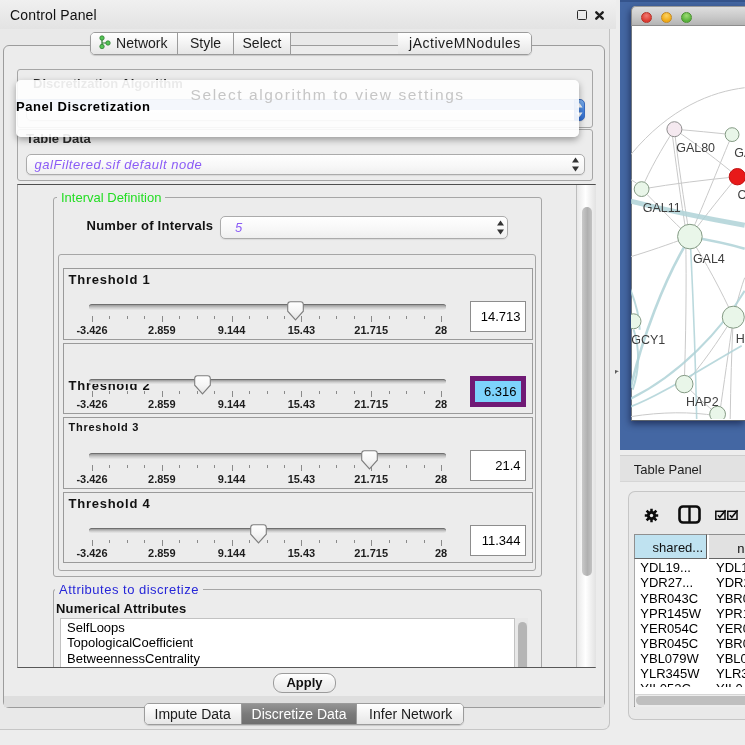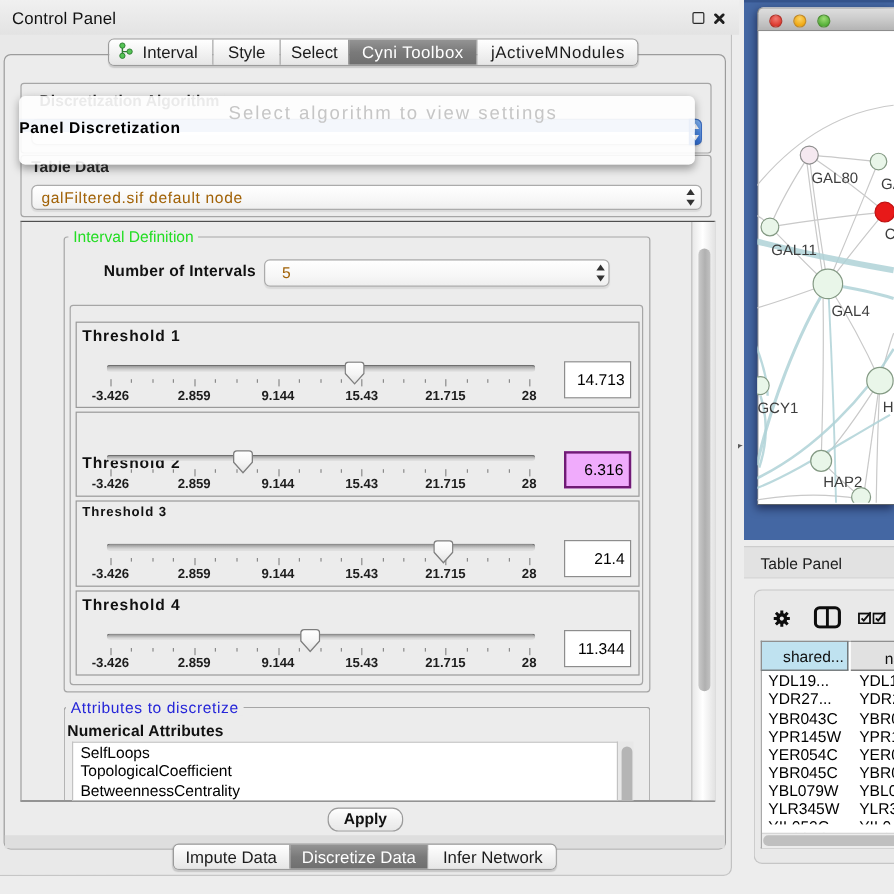--- a/index.html
+++ b/index.html
@@ -1,42 +1,41 @@
 <!DOCTYPE html>
 <html><head><meta charset="utf-8">
 <style>
 *{margin:0;padding:0;box-sizing:border-box;}
 html,body{width:745px;height:745px;background:#ededed;font-family:"Liberation Sans",sans-serif;overflow:hidden;}
 #page{position:relative;width:745px;height:745px;overflow:hidden;}
 .abs{position:absolute;}
 .grp{position:absolute;border:1px solid #a6a6a6;border-radius:3px;}
 .gtitle{position:absolute;background:#ececec;padding:0 4px;font-size:13px;line-height:13px;white-space:nowrap;}
 .combo{position:absolute;background:linear-gradient(#ffffff,#f7f7f7 60%,#efefef);border:1px solid #ababab;border-radius:5px;box-shadow:0 1px 1px rgba(0,0,0,0.08);}
-.ctext{position:absolute;font-size:13px;color:#a16207;white-space:nowrap;}
+.ctext{position:absolute;font-size:13px;color:#8b5cf6;white-space:nowrap;font-style:italic;}
 .seg{position:absolute;top:0;height:100%;border-right:1px solid #9b9b9b;background:linear-gradient(#ffffff,#f4f4f4 45%,#e6e6e6);color:#1c1c1c;font-size:14px;display:flex;align-items:center;justify-content:center;white-space:nowrap;}
 .seg.dark{background:linear-gradient(#949494,#7a7a7a 50%,#6f6f6f);color:#fff;}
 .tick{position:absolute;width:1px;background:#8a8a8a;}
 .slbl{position:absolute;font-size:11px;font-weight:bold;color:#1d1d1d;transform:translateX(-50%);white-space:nowrap;}
 .row{position:absolute;font-size:13px;color:#000;white-space:nowrap;}
 </style></head><body>
 <div id="page">
 
 <div class="abs" style="left:0;top:0;width:610px;height:730px;background:#e9e9e9;border-right:1px solid #c2c2c2;border-bottom:1px solid #c6c6c6;border-radius:0 0 7px 0;"></div>
 <div class="abs" style="left:0;top:0;width:616px;height:29px;background:linear-gradient(#f0f0f0,#e3e3e3);"></div>
 <div class="abs" style="left:10px;top:7px;font-size:14px;letter-spacing:0.15px;color:#111;">Control Panel</div>
 <div class="abs" style="left:577px;top:10px;width:9.7px;height:9.7px;border:1.8px solid #2a2a2a;border-radius:1.5px;"></div>
 <svg class="abs" style="left:594.5px;top:11.3px;" width="9" height="9" viewBox="0 0 9 9">
       <path d="M1.3 1.3 L7.7 7.7 M7.7 1.3 L1.3 7.7" stroke="#1f1f1f" stroke-width="2.4" stroke-linecap="round"></path>
     </svg>
 <div class="abs" style="left:3px;top:45px;width:602px;height:663px;background:#ececec;border:1px solid #9c9c9c;border-radius:6px;"></div>
 <div class="abs" style="left:89.5px;top:31.5px;width:442.5px;height:23px;border:1px solid #9b9b9b;border-radius:5px;overflow:hidden;box-shadow:0 1px 1px rgba(0,0,0,0.15);">
-<div class="seg" style="left:0.0px;width:87.6px;padding-left:16px;">Interval</div>
+<div class="seg" style="left:0.0px;width:87.6px;padding-left:16px;">Network</div>
 <div class="seg" style="left:87.6px;width:55.9px;">Style</div>
 <div class="seg" style="left:143.5px;width:57.0px;">Select</div>
-<div class="seg dark" style="left:200.5px;width:107.0px;letter-spacing:0.4px;">Cyni Toolbox</div>
 <div class="seg" style="left:307.5px;width:135.0px;letter-spacing:0.5px;">jActiveMNodules</div>
 </div>
 <svg class="abs" style="left:98px;top:34px;" width="14" height="17" viewBox="0 0 14 17">
 <path d="M4 5 V12 M4 9 H9" stroke="#2e7d32" stroke-width="1.2" fill="none"></path>
 <circle cx="4" cy="4" r="2.2" fill="#55c455" stroke="#2e7d32" stroke-width="0.8"></circle>
 <circle cx="4" cy="12.5" r="2.2" fill="#55c455" stroke="#2e7d32" stroke-width="0.8"></circle>
 <circle cx="10" cy="9" r="2.2" fill="#55c455" stroke="#2e7d32" stroke-width="0.8"></circle>
 </svg>
 <div class="grp" style="left:17px;top:69px;width:576px;height:59px;"></div>
 <div class="gtitle" style="left:29px;top:77px;font-weight:bold;color:#2b2b2b;">Discretization Algorithm</div>
@@ -141,21 +140,21 @@
     <svg class="abs" style="left:193.7px;top:375.0px;" width="17" height="20" viewBox="0 0 17 20">
 <defs>
         <linearGradient id="th2" x1="0" y1="0" x2="0" y2="1">
           <stop offset="0" stop-color="#ffffff"></stop>
           <stop offset="0.55" stop-color="#f4f4f4"></stop>
           <stop offset="1" stop-color="#e3e3e3"></stop>
         </linearGradient>
       </defs>
 <path d="M3.5 0.75 H13.5 A2.8 2.8 0 0 1 16.3 3.55 V10.2 L8.5 18.9 L0.7 10.2 V3.55 A2.8 2.8 0 0 1 3.5 0.75 Z" fill="url(#th2)" stroke="#7e7e7e" stroke-width="1.1"></path>
     </svg>
-    <div class="abs" style="left:470px;top:375.5px;width:55.5px;height:31px;background:#f0abfc;border:2px solid #701a75;display:flex;align-items:center;justify-content:flex-end;padding-right:4px;font-size:13px;color:#000;">6.316</div>
+    <div class="abs" style="left:470px;top:375.5px;width:55.5px;height:31px;background:#7dd3fc;border:5px solid #701a75;display:flex;align-items:center;justify-content:flex-end;padding-right:4px;font-size:13px;color:#000;">6.316</div>
 <div class="abs" style="left:63px;top:417px;width:469.5px;height:71.5px;border:1px solid #9a9a9a;background:#ececec;"></div>
     <div class="abs" style="left:68.5px;top:421.2px;font-size:11px;font-weight:bold;letter-spacing:0.75px;color:#111;">Threshold 3</div>
     <div class="abs" style="left:88.5px;top:453.3px;width:357.5px;height:5.4px;border-radius:2.7px;background:linear-gradient(#9a9a9a,#cdcdcd 55%,#e8e8e8);border-top:1px solid #6f6f6f;"></div>
     <div class="tick" style="left:92.00px;top:465px;height:6px;"></div>
     <div class="tick" style="left:109.45px;top:465px;height:3.2px;"></div>
     <div class="tick" style="left:126.90px;top:465px;height:3.2px;"></div>
     <div class="tick" style="left:144.35px;top:465px;height:3.2px;"></div>
     <div class="tick" style="left:161.80px;top:465px;height:6px;"></div>
     <div class="tick" style="left:179.25px;top:465px;height:3.2px;"></div>
     <div class="tick" style="left:196.70px;top:465px;height:3.2px;"></div>

